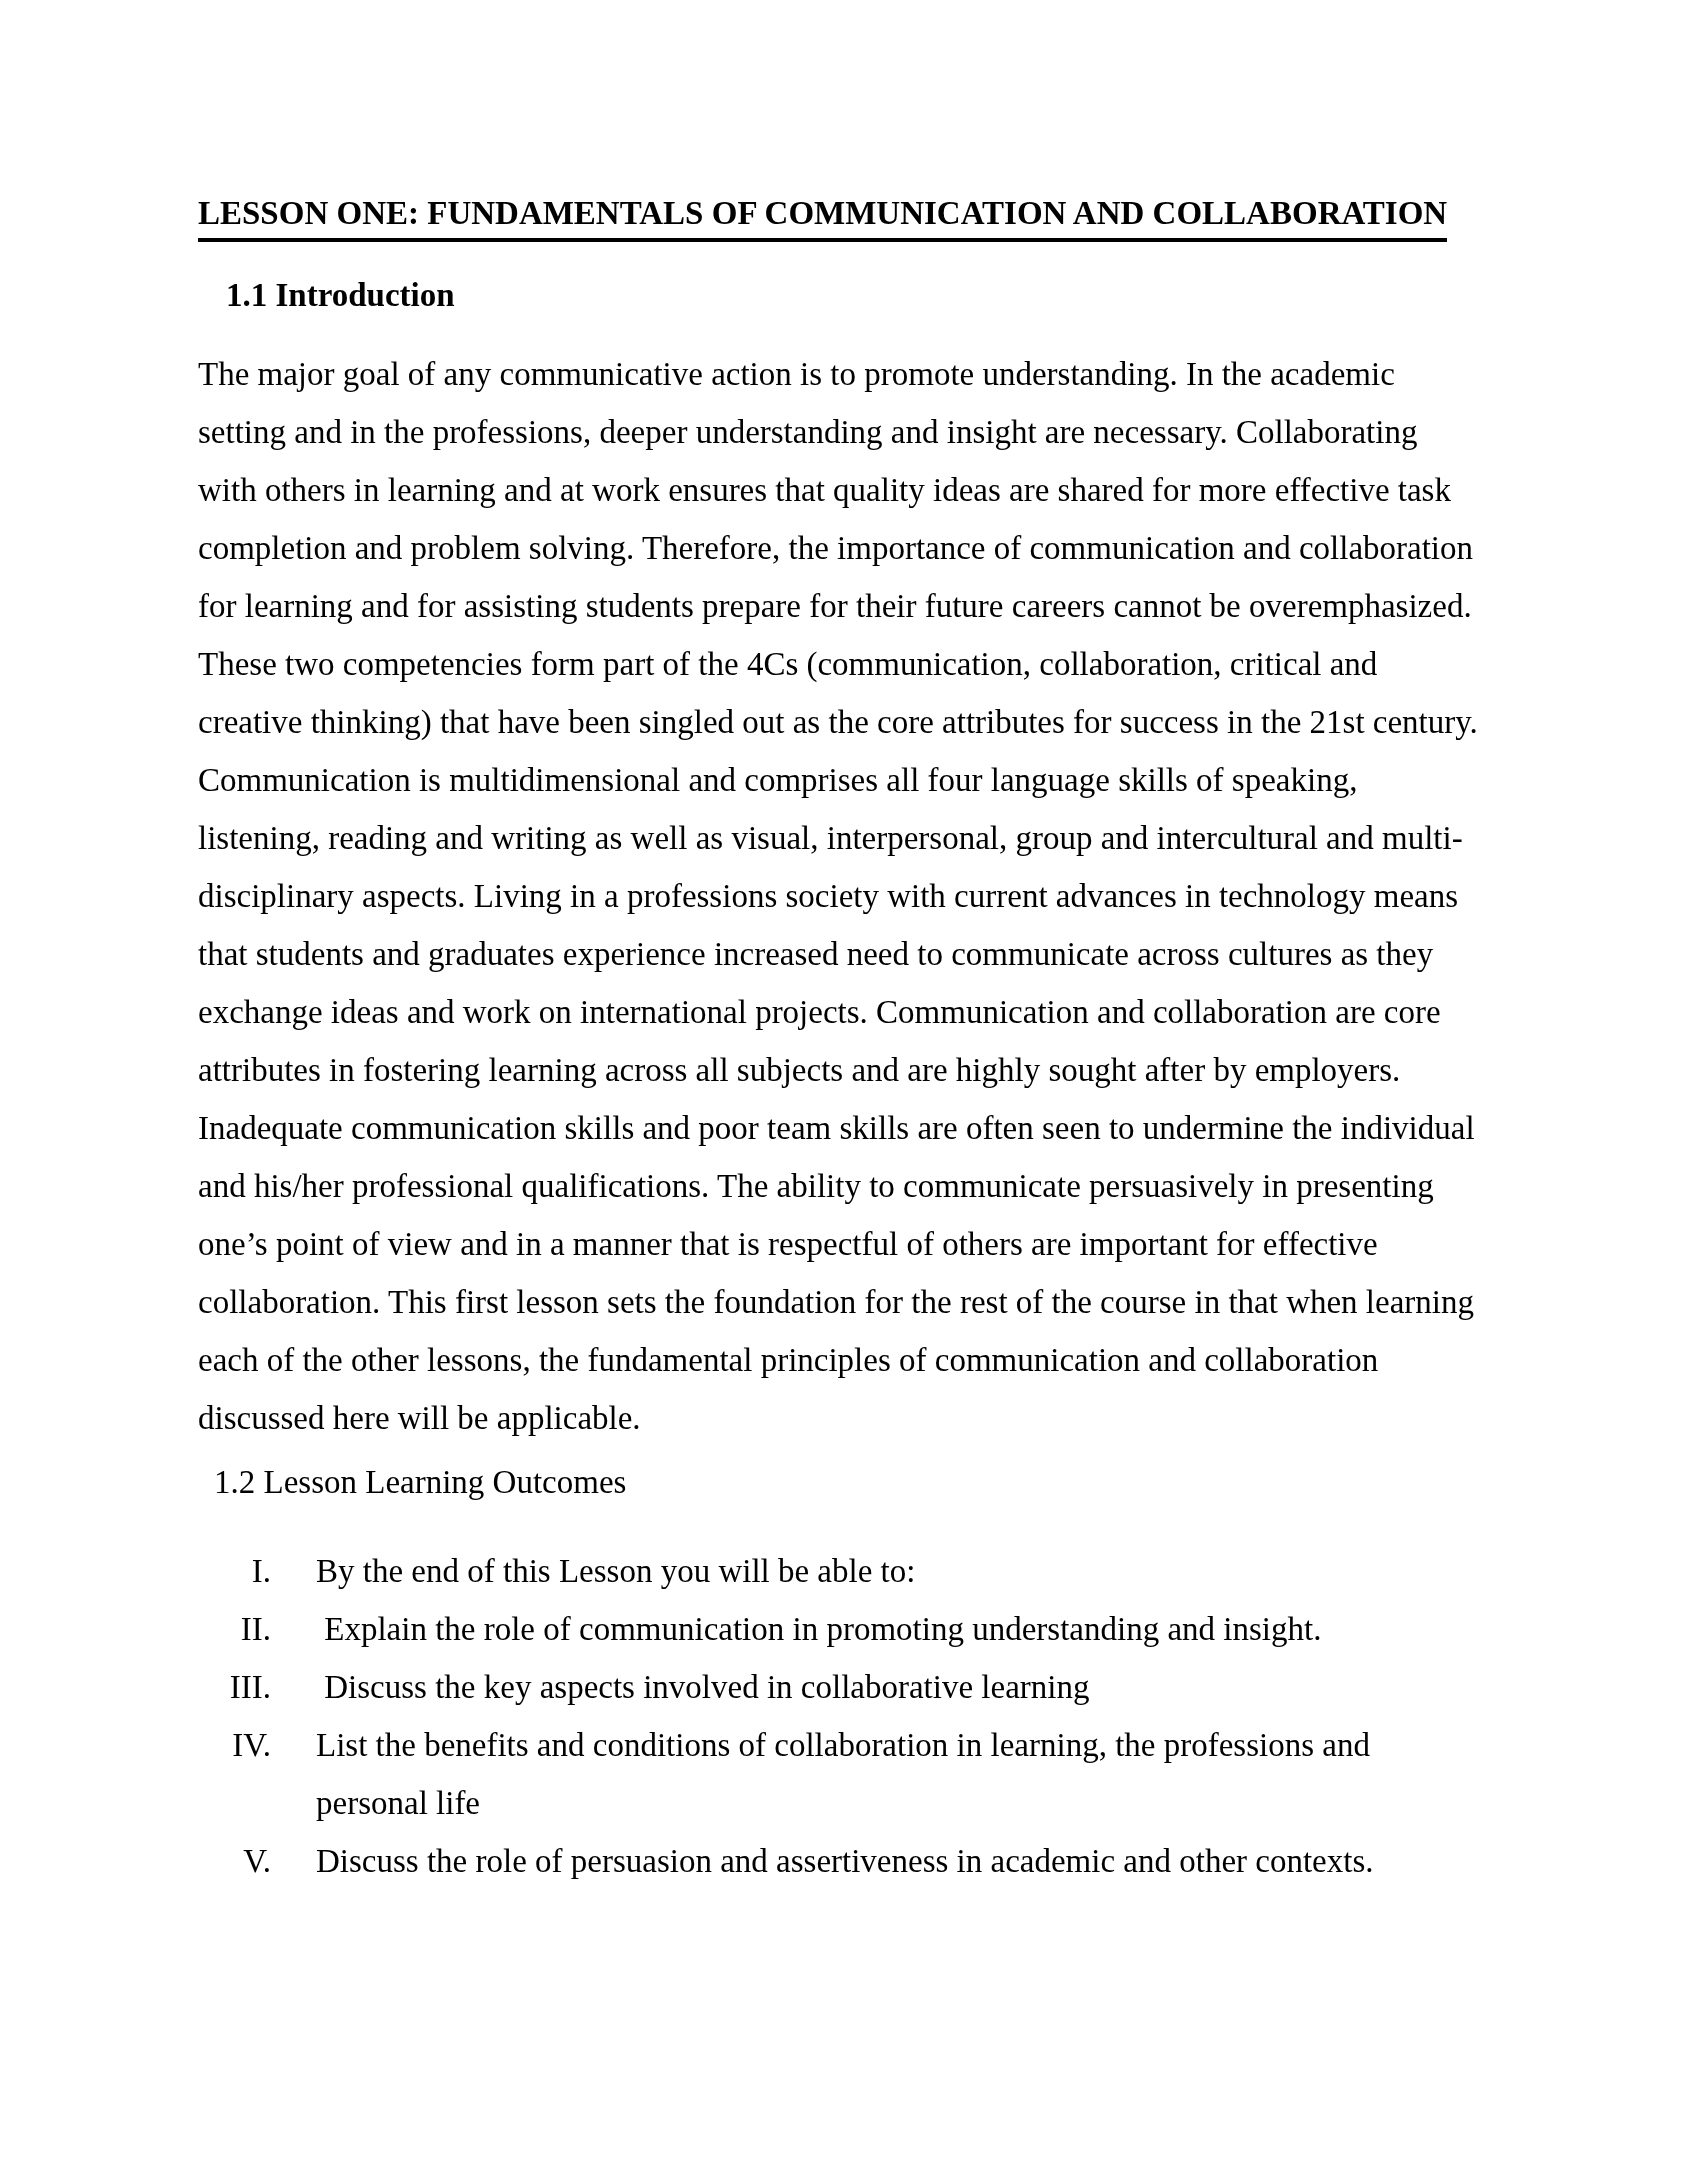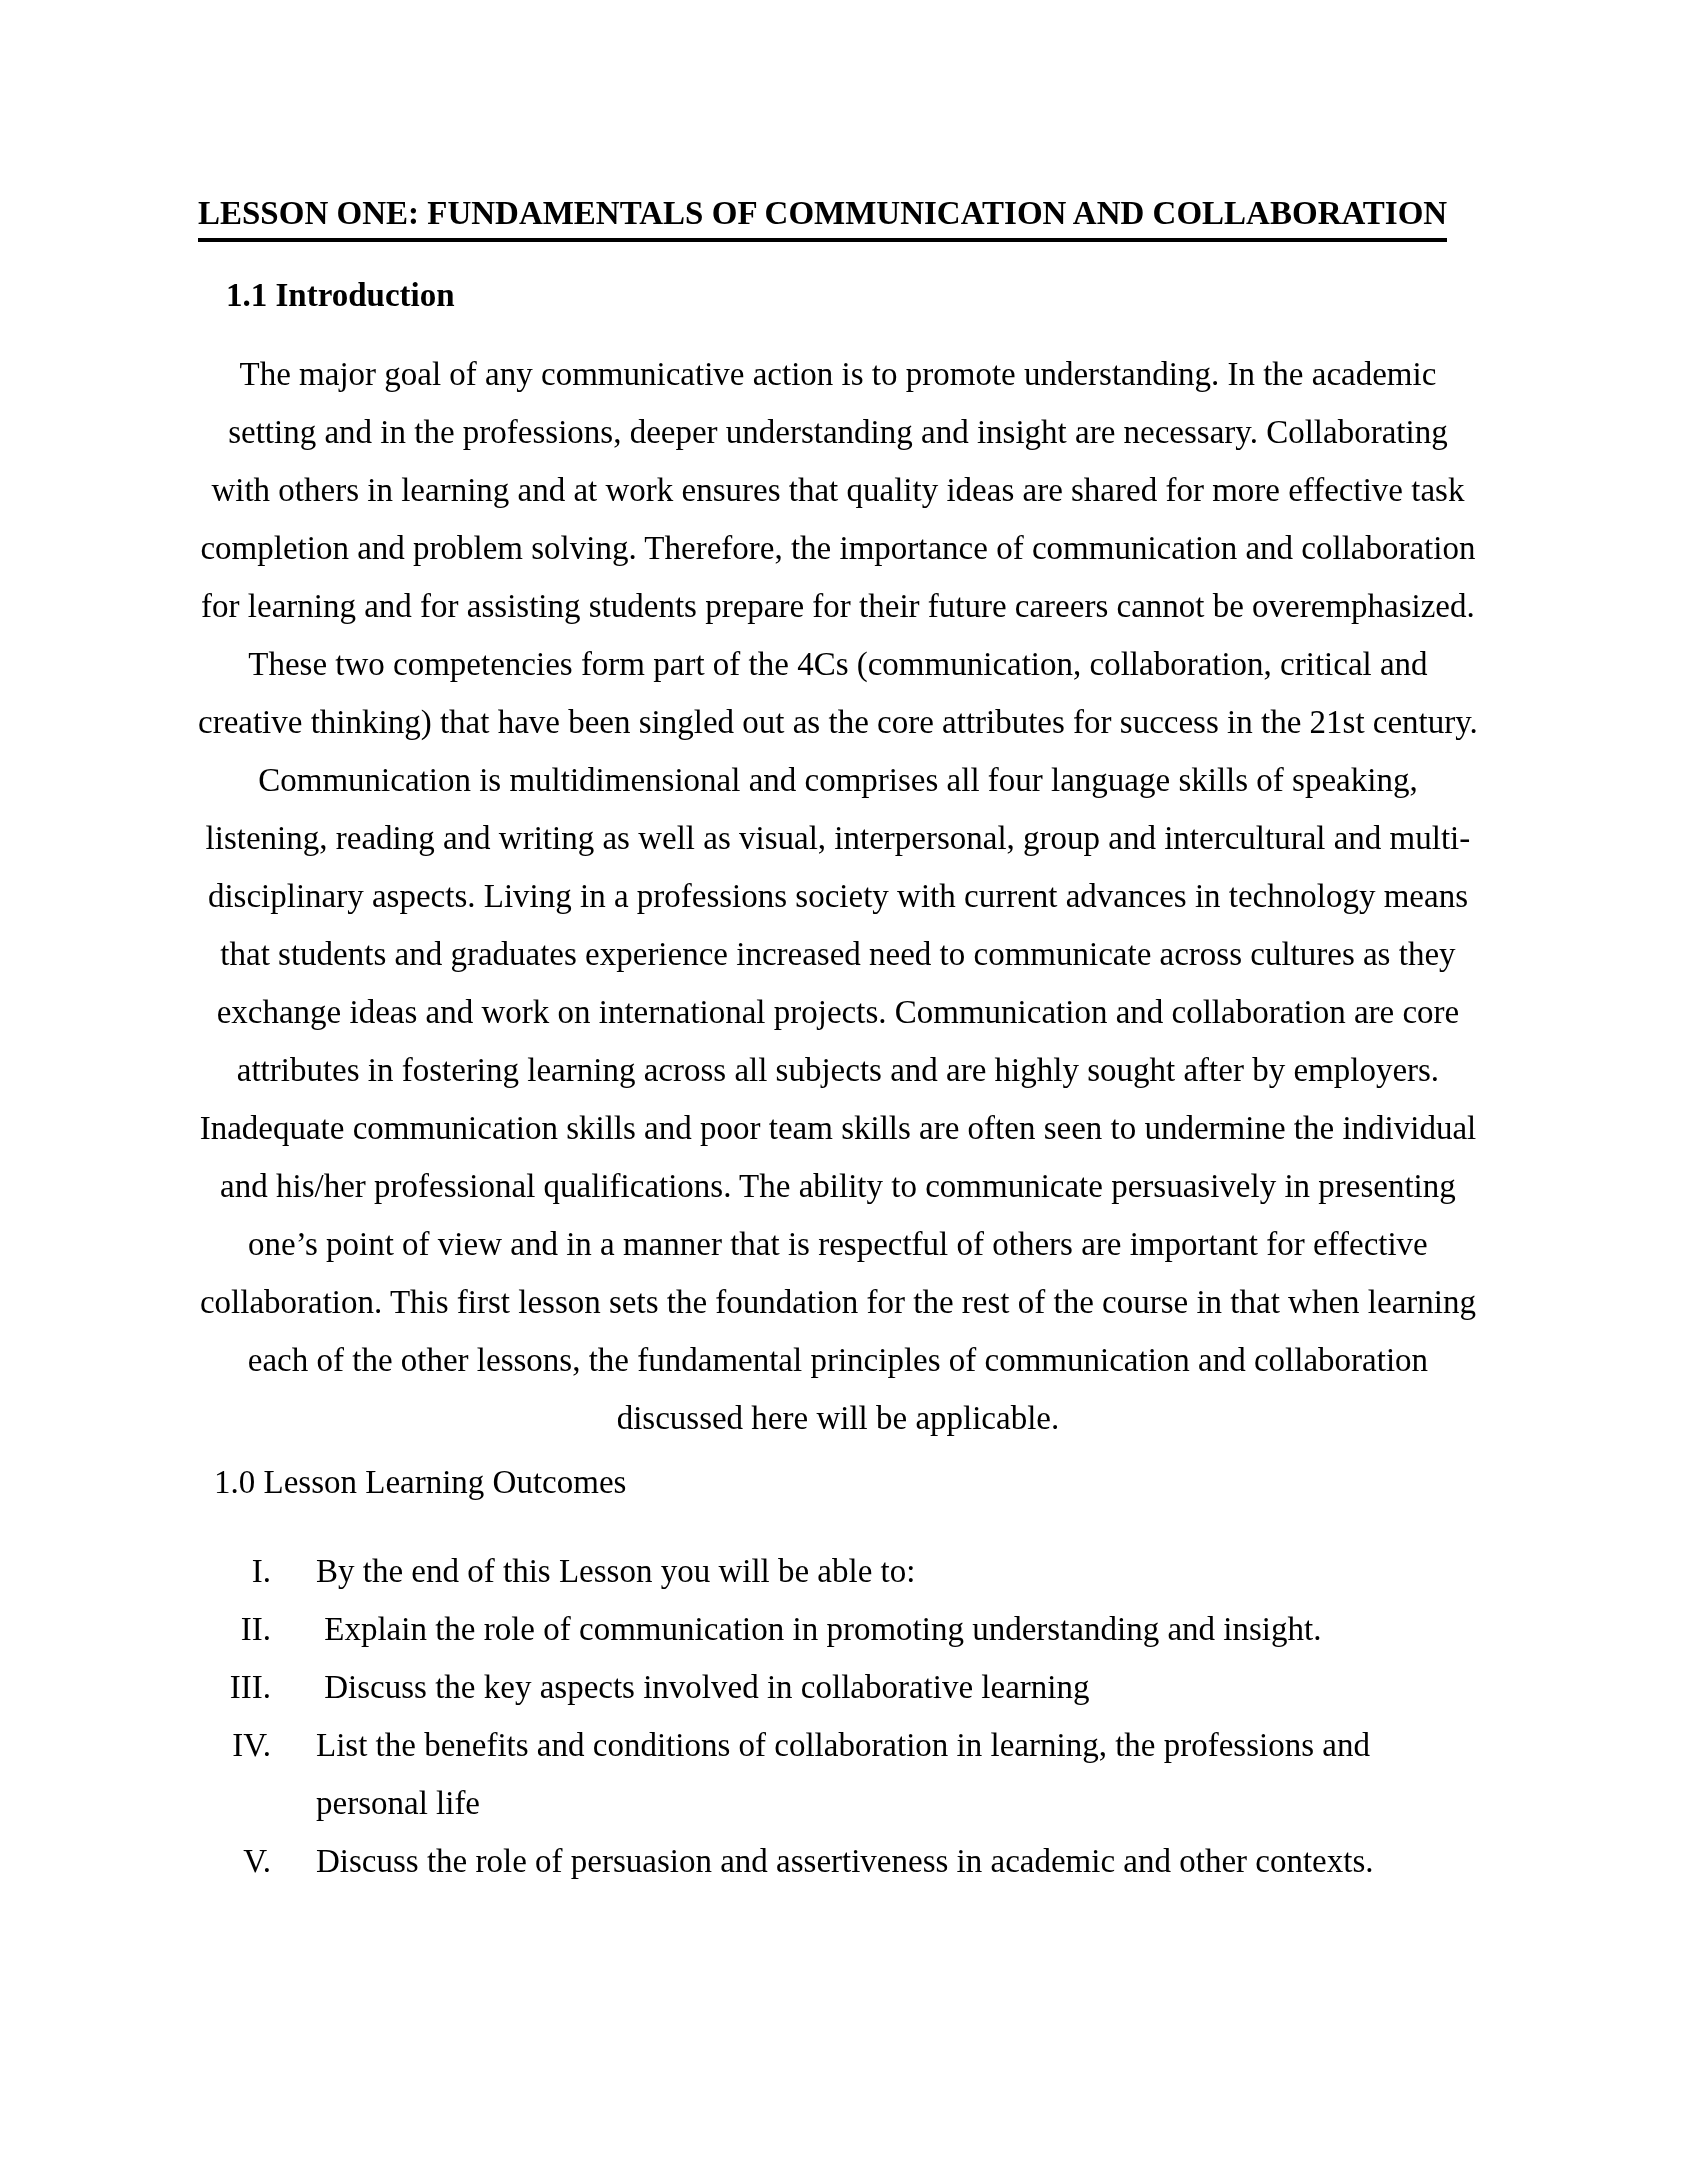--- a/index.html
+++ b/index.html
@@ -35,21 +35,20 @@
     line-height: 40px;
     white-space: pre;
     margin-left: 28px;
   }
   .para {
     position: absolute;
     left: 198px;
     top: 345px;
     font-size: 33px;
     line-height: 58px;
-    text-align: center;
   }
   .pline { white-space: pre; height: 58px; }
   .h12 {
     position: absolute;
     left: 214px;
     top: 1453px;
     font-size: 33px;
     line-height: 58px;
     font-weight: normal;
     white-space: pre;
@@ -89,21 +88,21 @@
     <div class="pline">exchange ideas and work on international projects. Communication and collaboration are core</div>
     <div class="pline">attributes in fostering learning across all subjects and are highly sought after by employers.</div>
     <div class="pline">Inadequate communication skills and poor team skills are often seen to undermine the individual</div>
     <div class="pline">and his/her professional qualifications. The ability to communicate persuasively in presenting</div>
     <div class="pline">one’s point of view and in a manner that is respectful of others are important for effective</div>
     <div class="pline">collaboration. This first lesson sets the foundation for the rest of the course in that when learning</div>
     <div class="pline">each of the other lessons, the fundamental principles of communication and collaboration</div>
     <div class="pline">discussed here will be applicable.</div>
   </div>
 
-<div class="h12">1.0 Lesson Learning Outcomes</div>
+<div class="h12">1.2 Lesson Learning Outcomes</div>
 
 <div class="outcomes" id="outcomes-list">
     <div class="orow">
       <div class="onum">I.</div>
       <div class="otxt">By the end of this Lesson you will be able to:</div>
     </div>
     <div class="orow">
       <div class="onum">II.</div>
       <div class="otxt"> Explain the role of communication in promoting understanding and insight.</div>
     </div>

